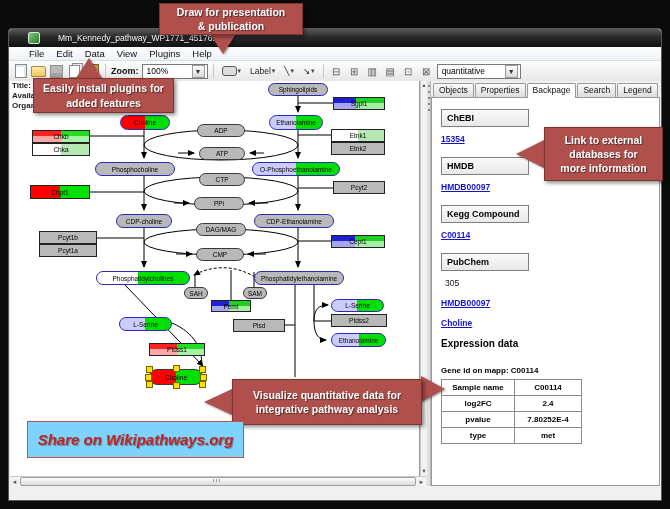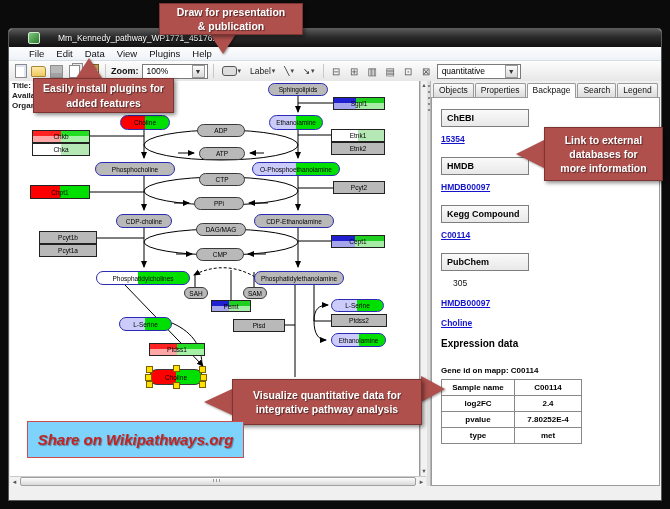--- a/index.html
+++ b/index.html
@@ -52,21 +52,21 @@
   #panel{position:absolute;left:422px;top:0;width:230px;height:405px;background:#f0f0f0}
   #tabs{display:flex;align-items:flex-end;height:16px;padding-left:2px;gap:1px}
   .tab{font-size:8.5px;color:#111;background:linear-gradient(#fbfbfb,#dcdcdc);border:1px solid #9a9a9a;
        border-bottom:none;padding:1px 5px 2px;border-radius:2px 2px 0 0}
   .tab.active{background:#fff;position:relative;top:1px;padding-bottom:3px;z-index:2}
   #panelbody{position:absolute;left:0;top:16px;width:229px;height:389px;background:#fff;
        border:1px solid #9a9a9a;box-sizing:border-box;overflow:hidden;padding:8px 0 0 9px}
   .phead{min-width:76px;display:inline-block;background:linear-gradient(#fafafa,#e8e8e8);
        border:1px solid #7e7e7e;font-size:9px;font-weight:bold;color:#000;padding:3px 5px;margin-top:3px}
   .plink{font-size:8.5px;font-weight:bold;color:#1414cc;text-decoration:underline;margin:7px 0 10px;cursor:pointer}
-  .pval{font-size:8.5px;color:#111;margin:7px 12px 10px}
+  .pval{font-size:8.5px;color:#111;margin:7px 4px 10px}
   #expr-title{font-size:10px;font-weight:bold;margin-top:8px}
   #geneid{font-size:8px;font-weight:bold;margin-top:17px}
   #exprtable{border-collapse:collapse;margin-top:4px;border:1px solid #555}
   #exprtable td{border:1px solid #888;font-size:8px;font-weight:bold;text-align:center;
        padding:3px 4px;background:#fff}
   #exprtable td:first-child{width:64px}
   #exprtable td:last-child{width:58px}
   
   #canvasmeta{position:absolute;left:2px;top:0px}
   .metaline{font-size:8px;font-weight:bold;color:#222;line-height:10px;white-space:nowrap}

